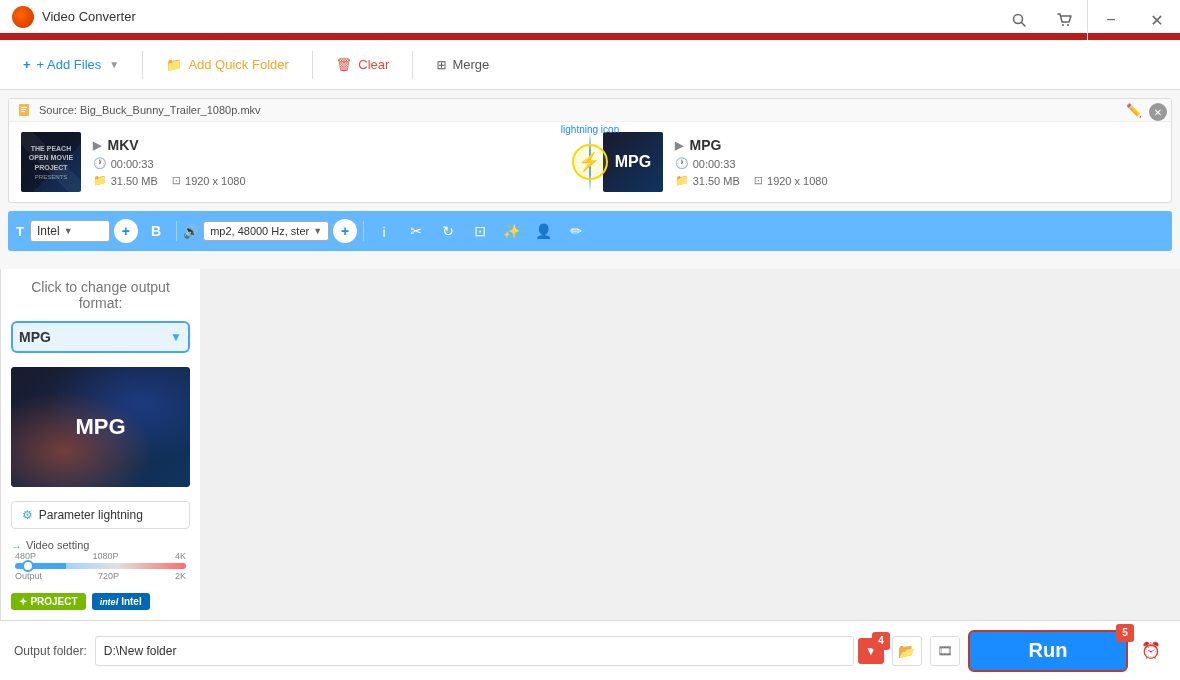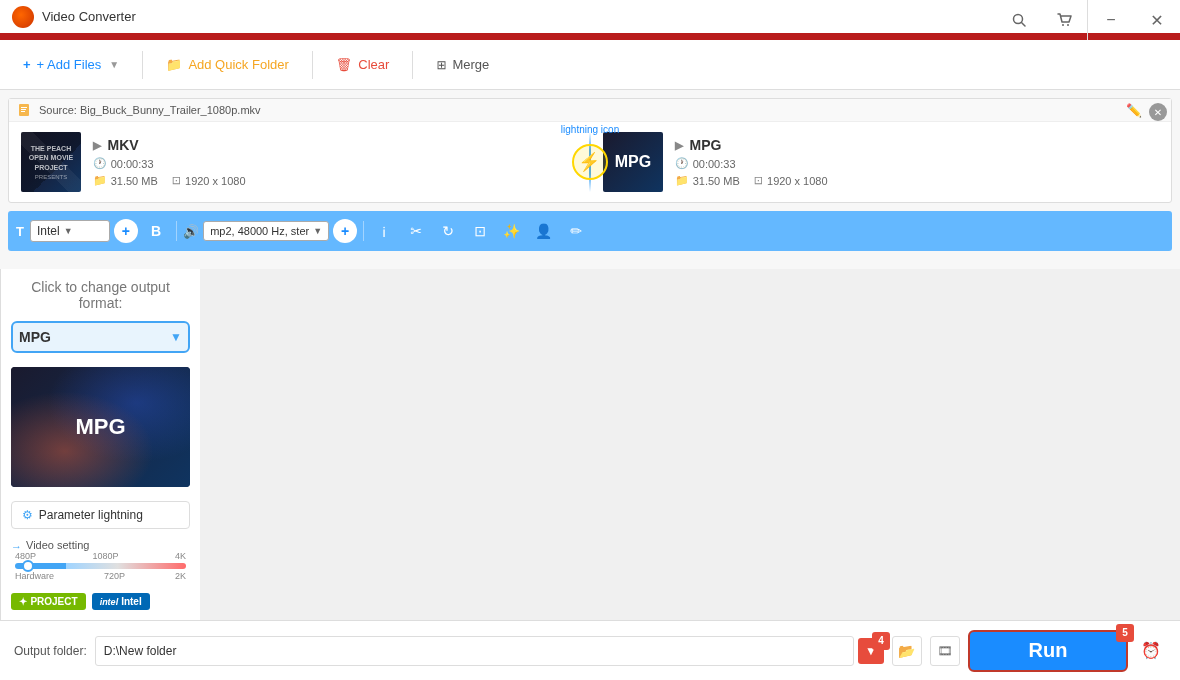--- a/index.html
+++ b/index.html
@@ -636,21 +636,21 @@
       <div class="quick-slider-container">
         <div class="quick-slider-labels">
           <span>480P</span>
           <span>1080P</span>
           <span>4K</span>
         </div>
         <div class="quick-slider-track">
           <div class="quick-slider-thumb"></div>
         </div>
         <div class="quick-slider-labels">
-          <span>Hardware</span>
+          <span>Output</span>
           <span>720P</span>
           <span>2K</span>
         </div>
       </div>
     </div>
 
 
     <div class="gpu-badges">
       <div class="nvidia-badge">
         <span>✦</span>

